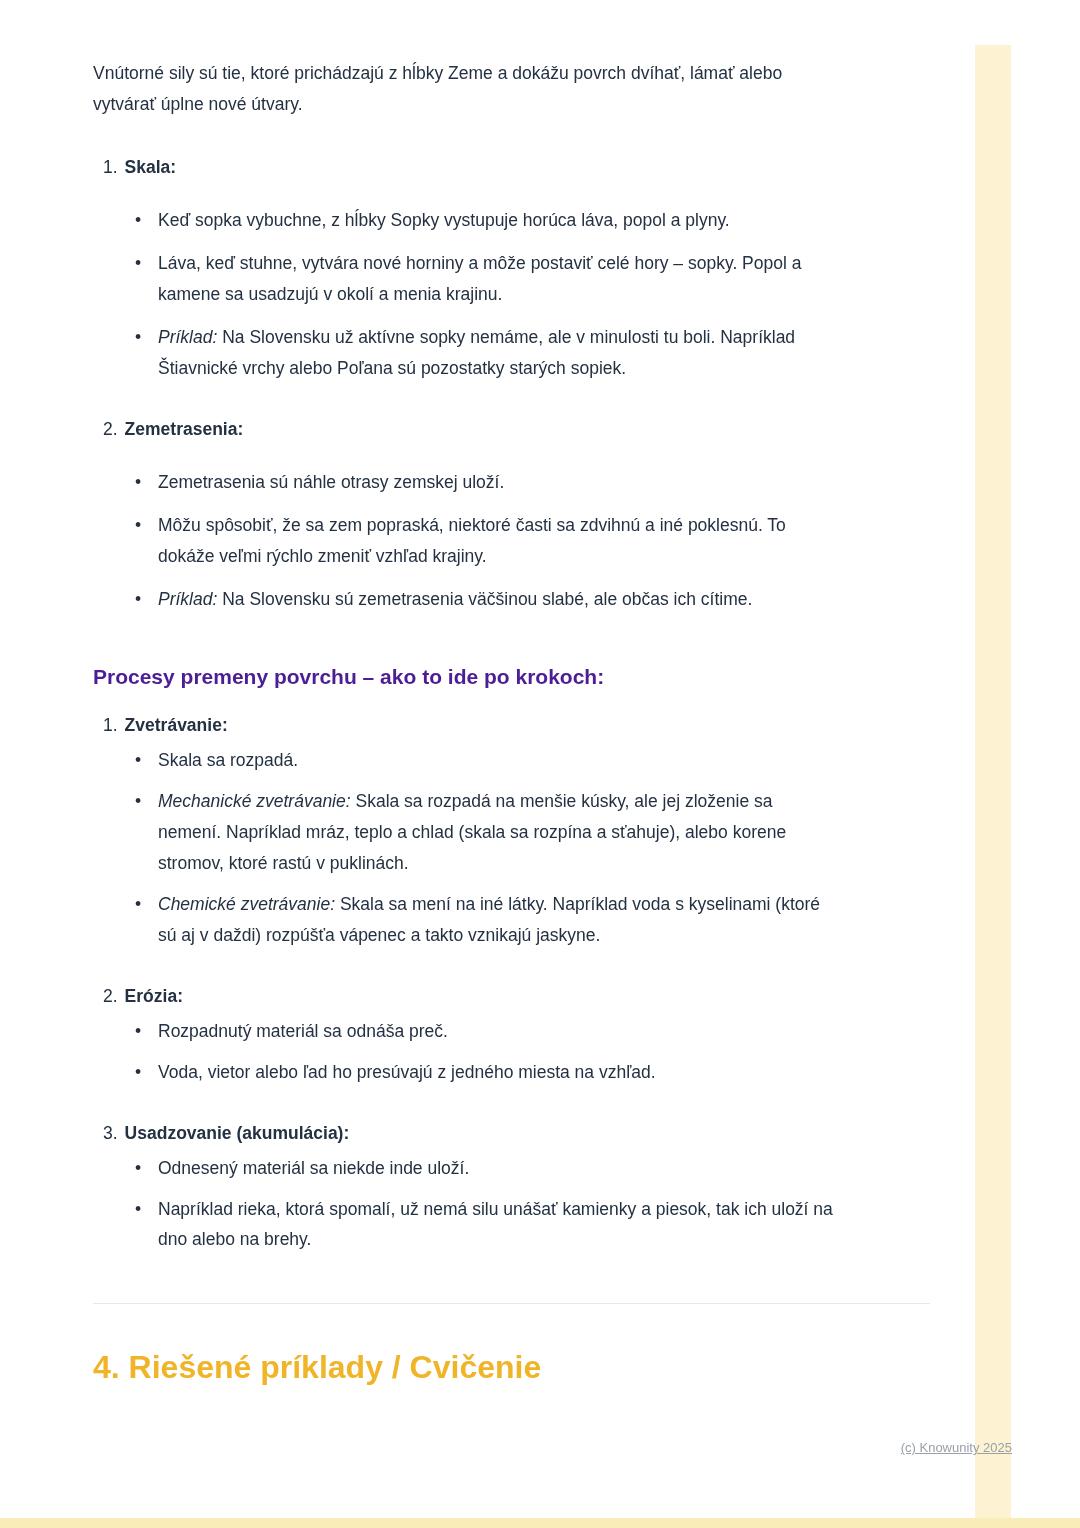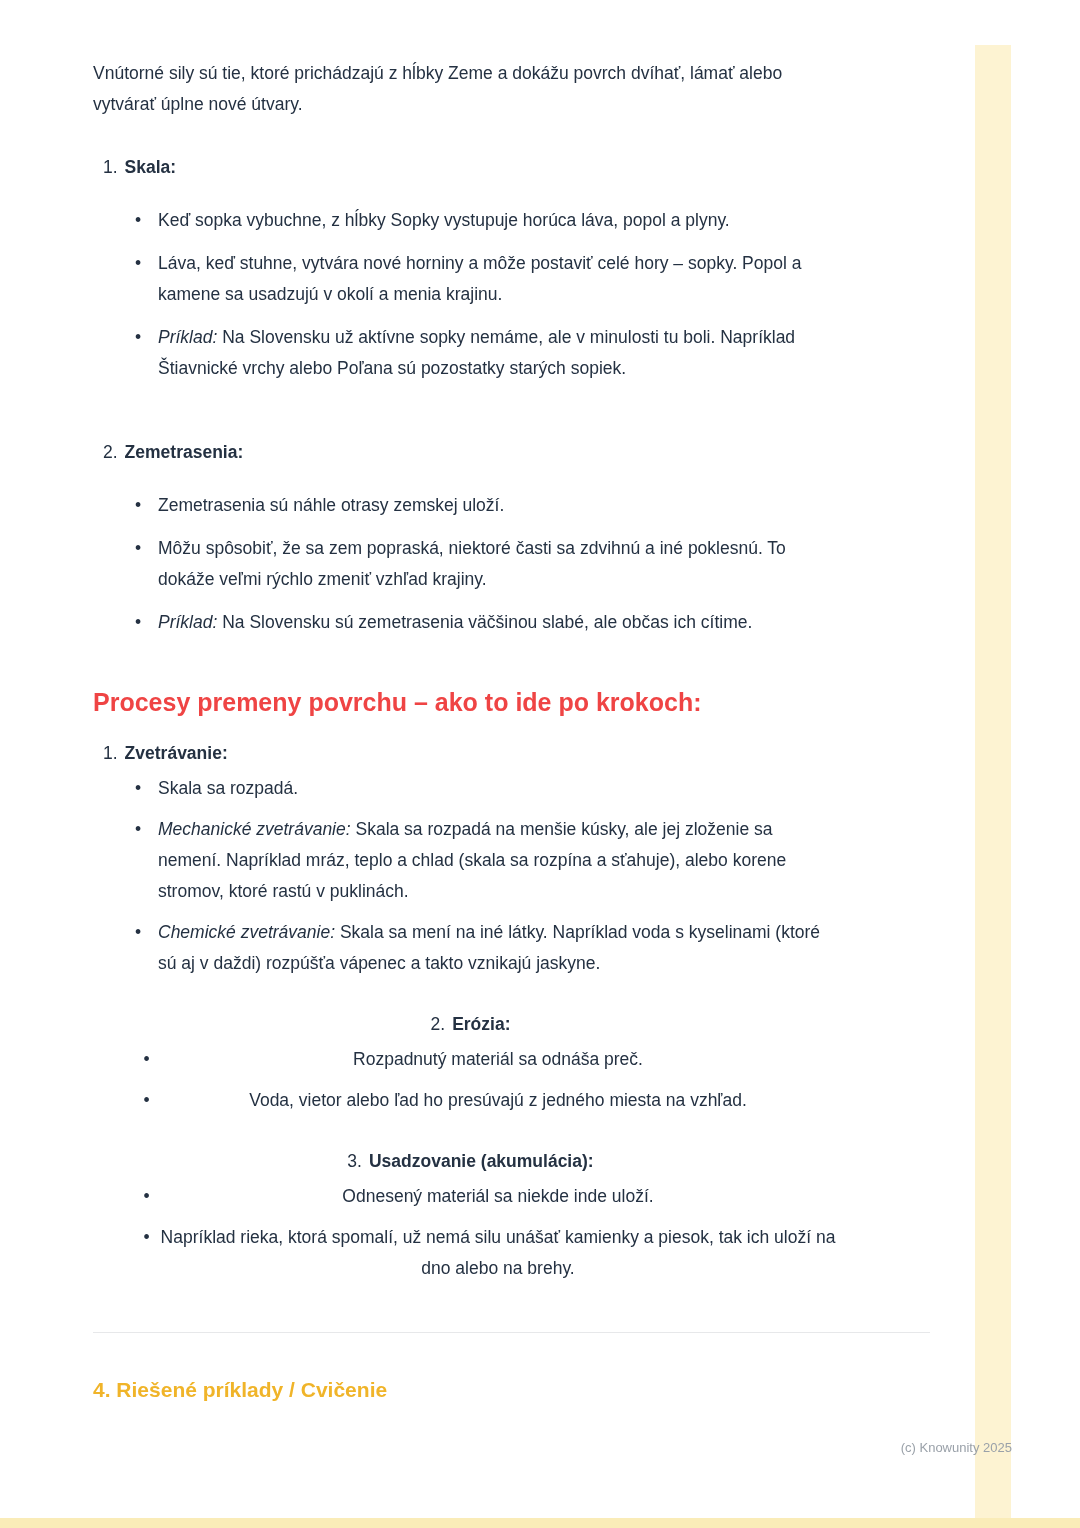--- a/index.html
+++ b/index.html
@@ -33,63 +33,64 @@
     position: absolute;
     left: 93px;
     top: 58px;
     width: 745px;
     font-size: 17.5px;
     line-height: 1.77;
   }
   .intro { margin: 0 0 32px 0; }
 
   .num-item { margin-top: 0; }
-  .num-item + .num-item { margin-top: 53px; }
+  .num-item + .num-item { margin-top: 30px; }
   .num-head { padding-left: 10px; }
   .num-head .num { margin-right: 7px; }
   .num-head .ttl { font-weight: 700; }
 
   .bullets { margin: 0; padding: 0; }
   .loose .bullets { margin-top: 22px; }
   .tight .bullets { margin-top: 4px; }
   .bullet { display: flex; align-items: flex-start; padding-left: 42px; }
   .loose .bullet + .bullet { margin-top: 12px; }
   .tight .bullet + .bullet { margin-top: 10px; }
   .dot { flex: 0 0 23px; width: 23px; }
   .btext { flex: 1; }
   .lead { font-style: italic; }
 
   .section-heading {
     margin: 48px 0 20px 0;
-    font-size: 25px;
+    font-size: 21px;
     line-height: 1.3;
     font-weight: 700;
-    color: #ef4444;
-  }
-  .tight .num-item + .num-item { margin-top: 30px; text-align: center; }
+    color: #4c1d95;
+  }
+  .tight .num-item + .num-item { margin-top: 30px; }
 
   .divider {
     border: none;
     border-top: 1px solid #e7e8ea;
     width: 837px;
     margin: 48px 0 0 0;
   }
   .big-heading {
     margin: 44px 0 0 0;
-    font-size: 21px;
+    font-size: 32px;
     line-height: 1.2;
     font-weight: 700;
     color: #f0b429;
   }
   .watermark {
     position: absolute;
     top: 1440px;
     right: 68px;
     font-size: 13px;
     color: #9aa1a9;
+    text-decoration: underline;
   }
 </style>
 </head>
 <body>
 
 <div>
   <div class="stripe-right"></div>
   <div class="stripe-bottom"></div>
 
   <div class="content">

